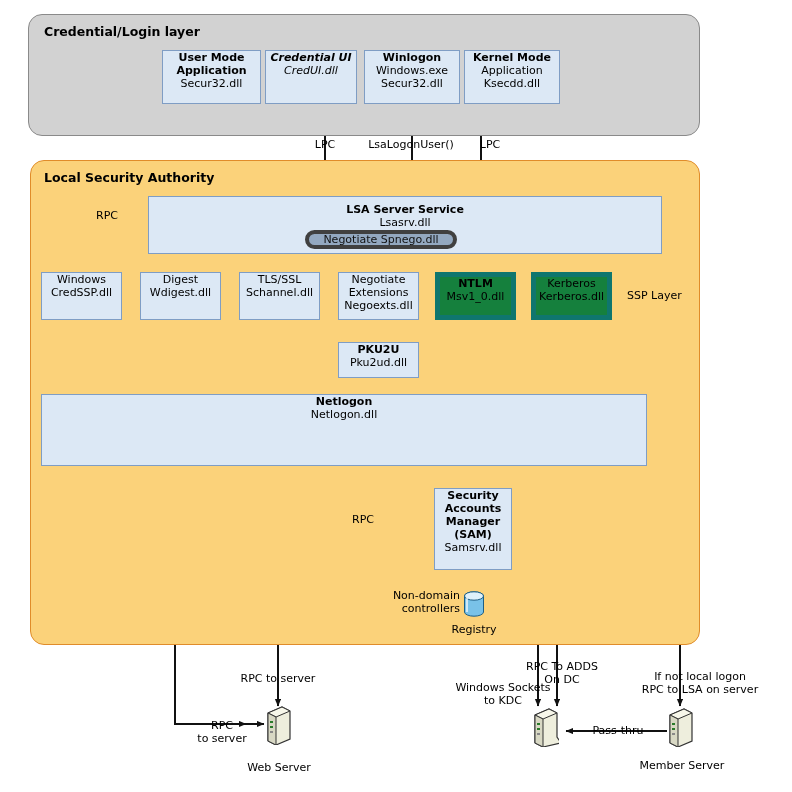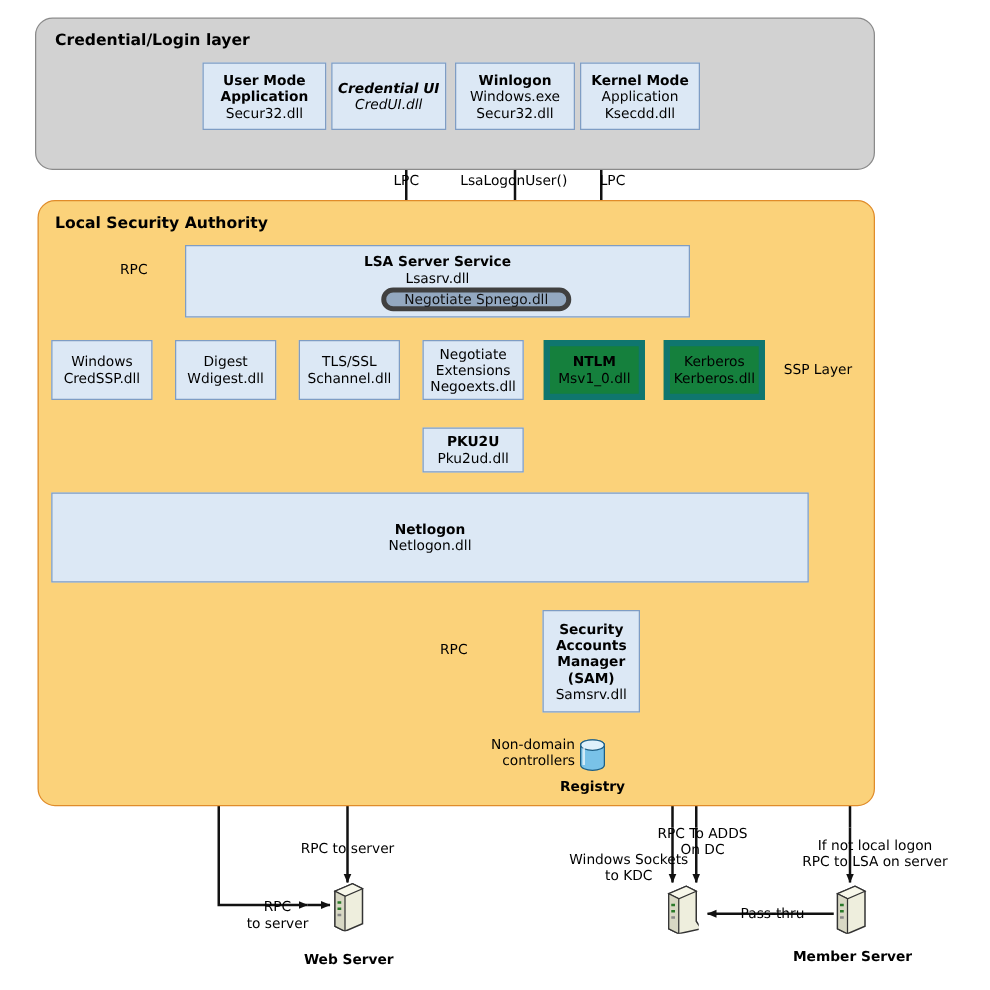--- a/index.html
+++ b/index.html
@@ -8,35 +8,35 @@
        -webkit-font-smoothing:none;}
   #stage{position:absolute;left:0;top:0;width:792px;height:792px;overflow:hidden;}
   svg.wires{position:absolute;left:0;top:0;width:792px;height:792px;pointer-events:none;}
 
   .panel{position:absolute;border-radius:14px;box-sizing:border-box;}
   .panel-cred{background:#d2d2d2;border:1px solid #8a8a8a;}
   .panel-lsa{background:#fbd27a;border:1px solid #e08c2a;}
   .panel-title{position:absolute;font-weight:bold;font-size:12.5px;color:#000;text-align:center;}
 
   .box{position:absolute;box-sizing:border-box;display:flex;flex-direction:column;
-       align-items:center;justify-content:center;text-align:center;
+       align-items:center;text-align:center;
        font-size:11px;line-height:13px;color:#000;}
   .box-light{background:#dce8f5;border:1px solid #7f9dc4;}
   .box-dark{background:#15803d;border:5px solid #0f766e;}
   .box .t{font-weight:bold;}
   .box .s{font-weight:normal;}
 
   .pill{position:absolute;background:#93a8c0;border:4px solid #404040;
         border-radius:11px;display:flex;align-items:center;justify-content:center;
         font-size:11px;color:#111;box-sizing:border-box;}
 
   .lbl{position:absolute;font-size:11px;line-height:13px;color:#000;text-align:center;}
   .lbl.left{text-align:left;}
   .lbl.right{text-align:right;}
-  .lbl.b{font-weight:bold;}
+  .lbl.b{font-weight:normal;}
 
   .svr{position:absolute;width:28px;height:40px;}
   .dbicon{position:absolute;width:22px;height:30px;}
 </style>
 </head>
 <body>
 
 <div id="stage">
 
   <svg class="wires" viewBox="0 0 792 792">
@@ -126,21 +126,21 @@
     <span class="s">Ksecdd.dll</span>
   </div>
 
   <div class="lbl" style="left:296px;top:138px;width:58px;">LPC</div>
   <div class="lbl" style="left:355px;top:138px;width:112px;">LsaLogonUser()</div>
   <div class="lbl" style="left:468px;top:138px;width:44px;">LPC</div>
 
   <div class="panel panel-lsa" style="left:30px;top:160px;width:670px;height:485px;"></div>
   <div class="panel-title" style="left:44px;top:170px;">Local Security Authority</div>
 
-  <div class="box box-light" style="left:148px;top:196px;width:404px;height:58px;justify-content:flex-start;padding-top:6px;">
+  <div class="box box-light" style="left:148px;top:196px;width:514px;height:58px;justify-content:flex-start;padding-top:6px;">
     <span class="t">LSA Server Service</span>
     <span class="s">Lsasrv.dll</span>
   </div>
 
   <div class="pill" style="left:305px;top:230px;width:152px;height:19px;">Negotiate Spnego.dll</div>
 
   <div class="lbl right" style="left:74px;top:209px;width:44px;">RPC</div>
 
   <div class="box box-light" style="left:41px;top:272px;width:81px;height:48px;">
     <span class="s">Windows</span>

